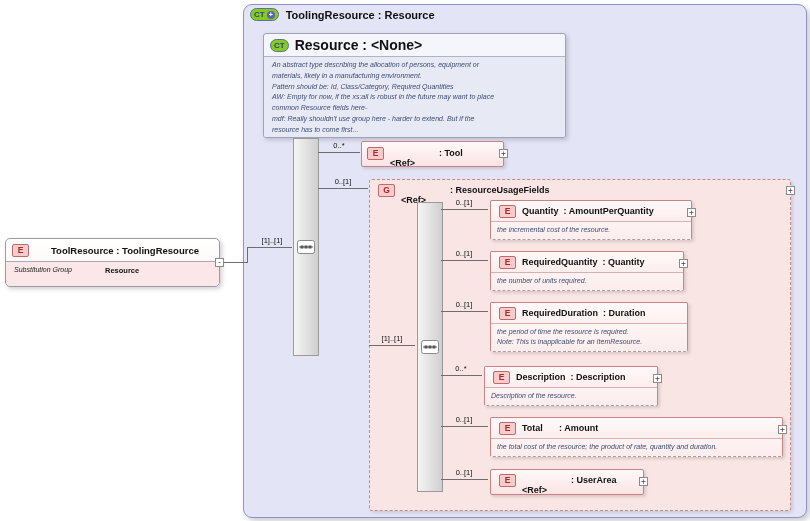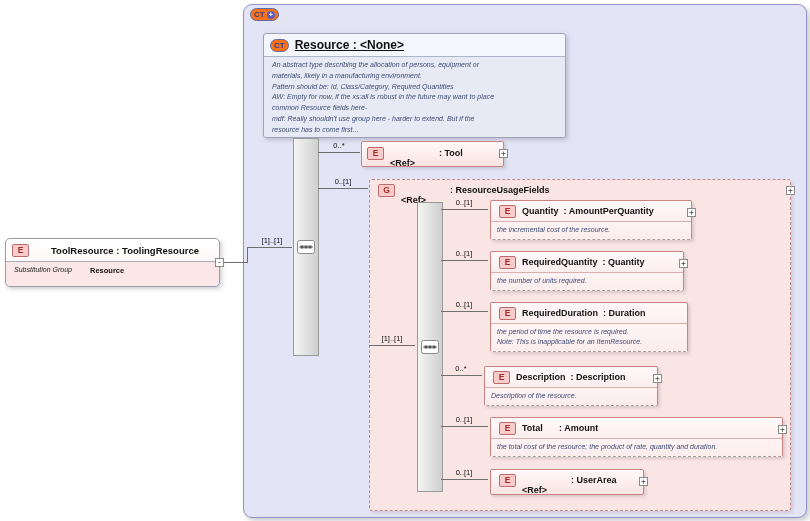--- a/index.html
+++ b/index.html
@@ -6,31 +6,31 @@
   body{width:810px;height:521px;position:relative;overflow:hidden;
        font-family:"Liberation Sans", sans-serif;-webkit-font-smoothing:antialiased;}
   .abs{position:absolute;}
 
   
   .ct-container{background:#E3E4F6;border:1.5px solid #9193C6;border-radius:9px;
     box-shadow:3px 3px 5px rgba(110,110,125,.35);}
   .ct-header{position:absolute;left:6px;top:3px;display:flex;align-items:center;gap:7px;}
   .ct-title{font-size:11px;font-weight:bold;color:#111;white-space:nowrap;}
 
-  .ct-icon{height:13px;background:#f97316;border:1px solid #5B6CB4;border-radius:7px;
+  .ct-icon{height:13px;background:#84cc16;border:1px solid #5B6CB4;border-radius:7px;
     color:#2B3E9E;font-size:8px;font-weight:bold;display:inline-flex;align-items:center;
     justify-content:center;gap:2px;padding:0 3px;box-sizing:border-box;}
   .ct-glyph{width:8px;height:8px;border-radius:50%;background:#5F5FBF;color:#fff;
     font-size:7px;line-height:8px;text-align:center;font-weight:bold;display:inline-block;}
 
   
   .basebox{background:#F5F6FC;border:1px solid #9FA3B8;border-radius:3px;
     box-shadow:2px 2px 4px rgba(100,100,115,.3);overflow:hidden;}
   .basebox .hdr{height:22px;display:flex;align-items:center;padding:0 6px;gap:6px;}
-  .basebox .title{font-size:12px;font-weight:bold;color:#111;white-space:nowrap;text-decoration:underline;}
+  .basebox .title{font-size:14px;font-weight:bold;color:#111;white-space:nowrap;}
   .basebox .ann{border-top:1px solid #AEB4C8;background:#E7EAF4;padding:3px 8px;
     font-size:7px;font-style:italic;color:#3D4C74;line-height:10.8px;}
 
   
   .ebox{position:absolute;background:linear-gradient(#FFF9F9,#FBE3E3);
     border:1px solid #C98383;border-radius:2px;box-shadow:2px 2px 3px rgba(125,110,110,.25);}
   .ebox.dashed-bottom{border-bottom:1px dashed #AC9C9C;}
   .ebox .hdr{height:22px;display:flex;align-items:center;padding:0 6px 0 5px;}
   .icon-e{width:17px;height:13px;background:#F9CBCB;border:1px solid #BE6A6A;border-radius:2px;
     color:#A42A2A;font-weight:bold;font-size:8.5px;display:flex;align-items:center;
@@ -53,21 +53,21 @@
     box-sizing:border-box;}
 
   
   .rootbox{background:linear-gradient(#FFFFFF,#FDF3F3);border:1px solid #9A9AA8;border-radius:5px;
     box-shadow:2px 2px 4px rgba(100,100,115,.3);}
   .rootbox .hdr{height:22px;display:flex;align-items:center;padding:0 6px;}
   .rootbox .title{font-size:9.5px;font-weight:bold;color:#111;white-space:nowrap;margin-left:16px;}
   .subrow{border-top:1px solid #AAAAB4;background:#FBE7E7;padding:4px 8px 0;display:flex;
     height:20px;box-sizing:content-box;border-radius:0 0 5px 5px;}
   .sublabel{font-size:7px;font-style:italic;color:#222;width:76px;flex:none;}
-  .subvalue{font-size:7.5px;font-weight:bold;color:#111;}
+  .subvalue{font-size:7.5px;font-weight:bold;color:#111;margin-left:15px;}
 
   
   .toggle{position:absolute;width:9px;height:9px;background:#fff;border:1px solid #8A8A8A;
     font-size:8px;line-height:7px;text-align:center;color:#444;box-sizing:border-box;
     font-family:"DejaVu Sans Mono", monospace;}
 
   
   .card{position:absolute;font-size:7.5px;color:#111;white-space:nowrap;z-index:6;
     text-align:center;}
 
@@ -89,20 +89,21 @@
     </div>
     <span class="toggle" style="right:-5px;top:19px;">-</span>
   </div>
 
   <div class="ct-container abs" style="left:243px;top:4px;width:562px;height:512px;">
     <div class="ct-header">
       <span class="ct-icon">
         <span>CT</span>
         <span class="ct-glyph">+</span>
       </span>
+      <span class="ct-title">ToolingResource : Resource</span>
     </div>
 
     <div class="basebox abs" style="left:19px;top:28px;width:301px;height:103px;">
       <div class="hdr">
         <span class="ct-icon">
           <span>CT</span>
         </span>
         <span class="title">Resource : &lt;None&gt;</span>
       </div>
       <div class="ann">

